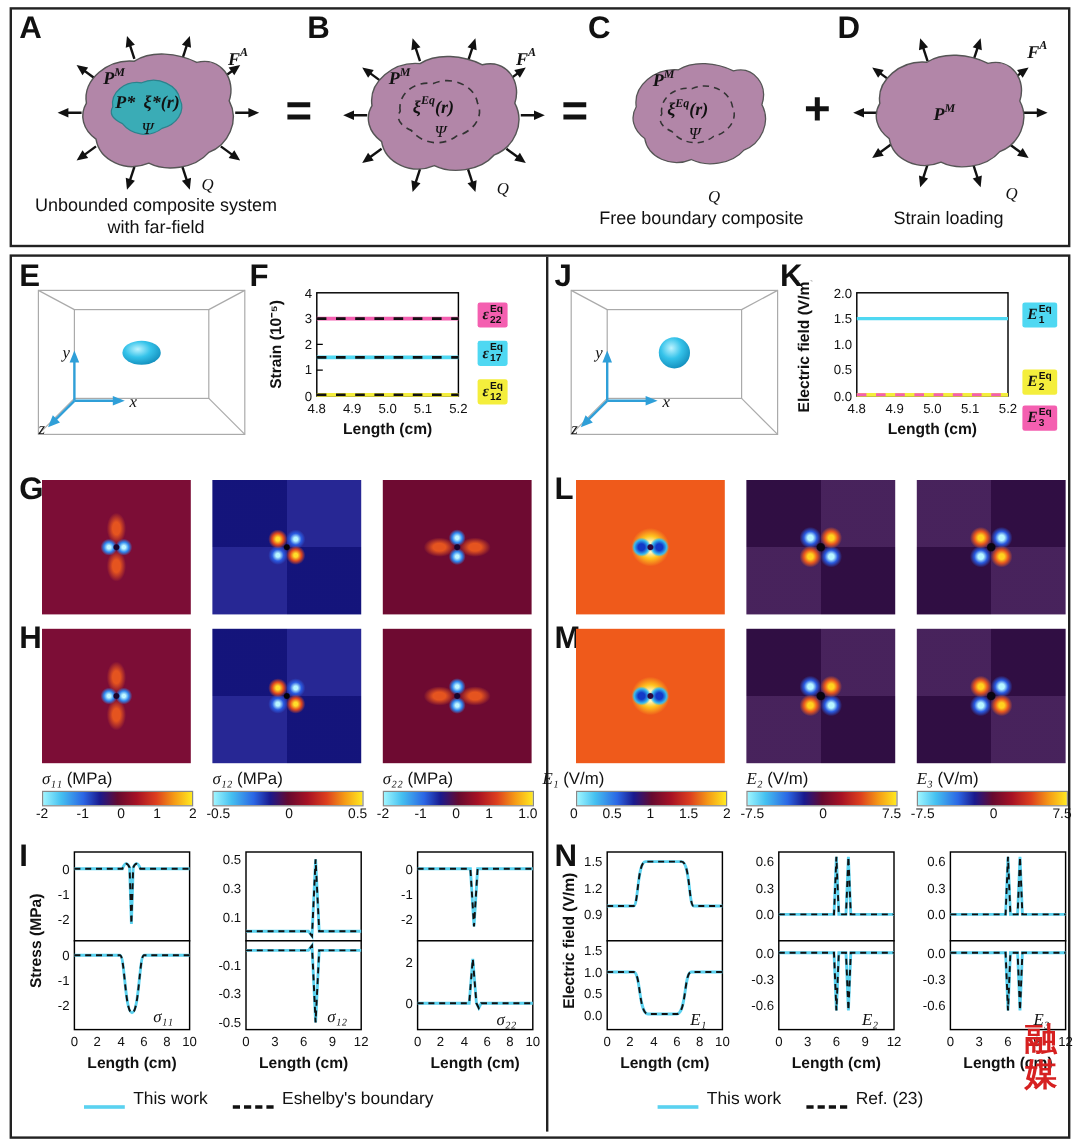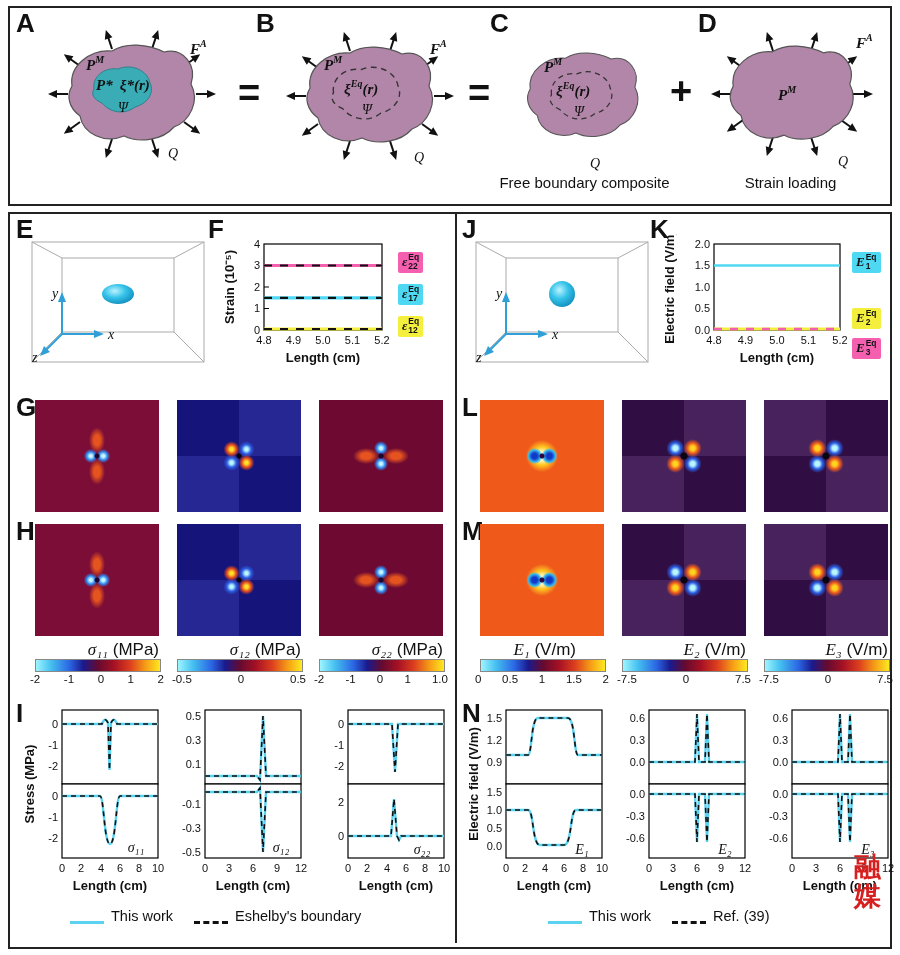--- a/index.html
+++ b/index.html
@@ -58,21 +58,21 @@
   .hm-e3{background:
     radial-gradient(circle 4px at 50% 50%,#0a0512 0 3px,rgba(10,5,18,0) 4px),
     radial-gradient(circle 9px at 43% 43%,#ffd21f 0 25%,#e8581f 60%,rgba(232,88,31,0) 100%),
     radial-gradient(circle 9px at 57% 57%,#ffd21f 0 25%,#e8581f 60%,rgba(232,88,31,0) 100%),
     radial-gradient(circle 9px at 57% 43%,#b8f6ff 0 25%,#2a5ae0 60%,rgba(42,90,224,0) 100%),
     radial-gradient(circle 9px at 43% 57%,#b8f6ff 0 25%,#2a5ae0 60%,rgba(42,90,224,0) 100%),
     conic-gradient(from 0deg at 50% 50%,rgba(0,0,0,0.14) 0 25%,rgba(255,255,255,0.08) 25% 50%,rgba(0,0,0,0.14) 50% 75%,rgba(255,255,255,0.08) 75%),
     #38104e}
   .cbar{position:absolute;width:124px;height:11px;border:1px solid #888;
     background:linear-gradient(to right,#9ef5ff 0%,#45c0f0 12%,#2b66e4 27%,#1a1a8e 38%,#650a30 50%,#a61124 63%,#dd3f1e 76%,#f59a16 88%,#ffe920 100%)}
-  .cbt{position:absolute;width:124px;text-align:right;font-size:17px;white-space:nowrap}
+  .cbt{position:absolute;width:124px;text-align:left;font-size:14px;white-space:nowrap}
   .cbt i{font-family:"Liberation Serif",serif}
   .cbticks{position:absolute;width:134px;display:flex;justify-content:space-between;font-size:11.5px}
   .tag{position:absolute;font-size:13px;padding:1px 4px 2px 4px;border-radius:2px;display:inline-flex;align-items:center;color:#111}
   .tag i{font-family:"Liberation Serif",serif;font-weight:bold}
   .stk{display:inline-flex;flex-direction:column;font-size:8.5px;line-height:1.05;margin-left:1px;font-style:normal;font-weight:bold}
   .legend{position:absolute;display:flex;align-items:flex-end;gap:7px;font-size:14.5px}
   .ln-solid{width:34px;height:3px;background:#5ad2f0;display:inline-block}
   .ln-dash{width:34px;border-top:3px dashed #111;display:inline-block}
   .logo{position:absolute;color:#d62020;font-weight:bold;font-size:27px;line-height:1.08;font-family:"DejaVu Sans",sans-serif}
   .lrow{display:flex;align-items:center;gap:1px}
@@ -122,20 +122,24 @@
   <g transform="translate(102,70)">
     <use href="#blob" fill="#b286a8" stroke="#555" stroke-width="1.2"></use>
     <use href="#iblob" transform="translate(-8,-2)" fill="#3aacb6" stroke="#2c828c" stroke-width="1"></use>
   </g>
   <text class="bl" x="56" y="46"><tspan>P</tspan><tspan dy="-7" font-size="10">M</tspan></text>
   <text class="bl" x="66" y="66"><tspan>P*</tspan><tspan dx="7">ξ*(r)</tspan></text>
   <text class="gl" x="88" y="88">Ψ</text>
   <text class="bl" x="160" y="30"><tspan>F</tspan><tspan dy="-7" font-size="10">A</tspan></text>
   <text class="gl" x="138" y="134">Q</text>
 </svg>
+<div class="cap" style="left:15px;top:163px;width:230px">
+  <div>Unbounded composite system</div>
+      <div>with far-field</div>
+</div>
 
 <div class="opsym" style="left:238px;top:74px">=</div>
 
 <svg class="abs" style="left:268px;top:24px" width="205" height="150" viewBox="0 0 205 150">
   <g>
     <use href="#arr" transform="translate(166,72) rotate(0)"></use>
         <use href="#arr" transform="translate(154,100) rotate(36)"></use>
     <use href="#arr" transform="translate(122,117) rotate(72)"></use>
         <use href="#arr" transform="translate(82,117) rotate(108)"></use>
     <use href="#arr" transform="translate(50,100) rotate(144)"></use>
@@ -548,20 +552,20 @@
 <div class="legend" style="left:70px;top:908px">
   <span class="ln-solid"></span>
   <span>This work</span>
   <span class="ln-dash" style="margin-left:14px"></span>
   <span>Eshelby's boundary</span>
 </div>
 <div class="legend" style="left:548px;top:908px">
   <span class="ln-solid"></span>
   <span>This work</span>
   <span class="ln-dash" style="margin-left:14px"></span>
-  <span>Ref. (39)</span>
+  <span>Ref. (23)</span>
 </div>
 
 <div class="logo" style="left:830px;top:852px">
   <div class="lrow2">融媒</div>
 </div>
 
 </div>
 
 </body></html>

